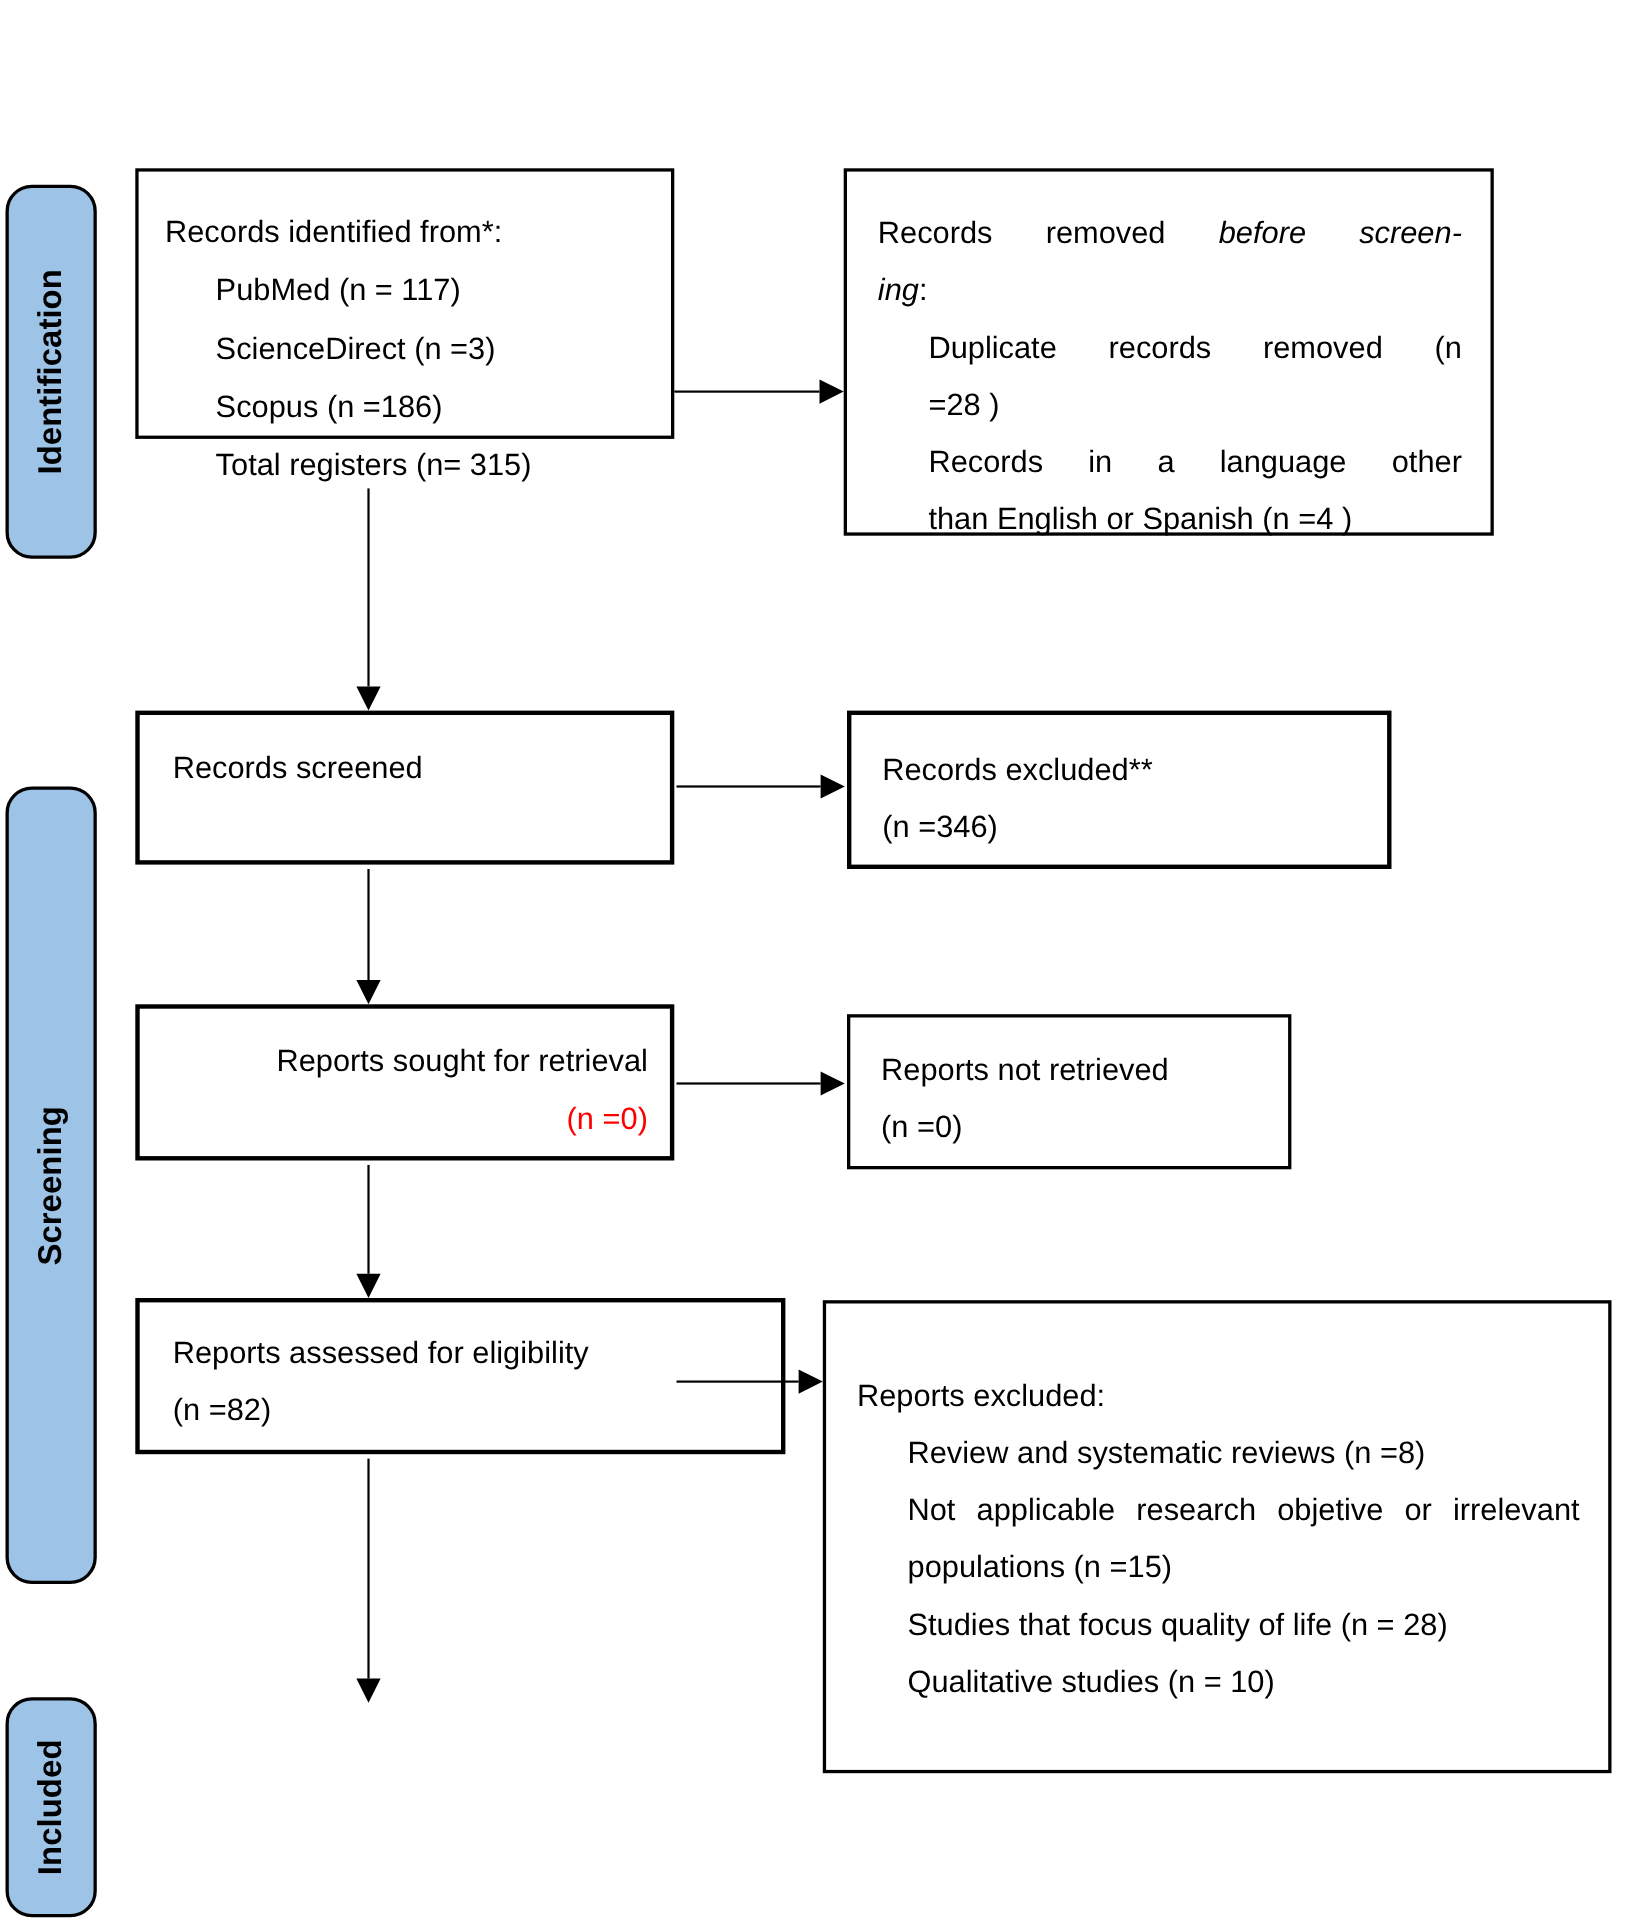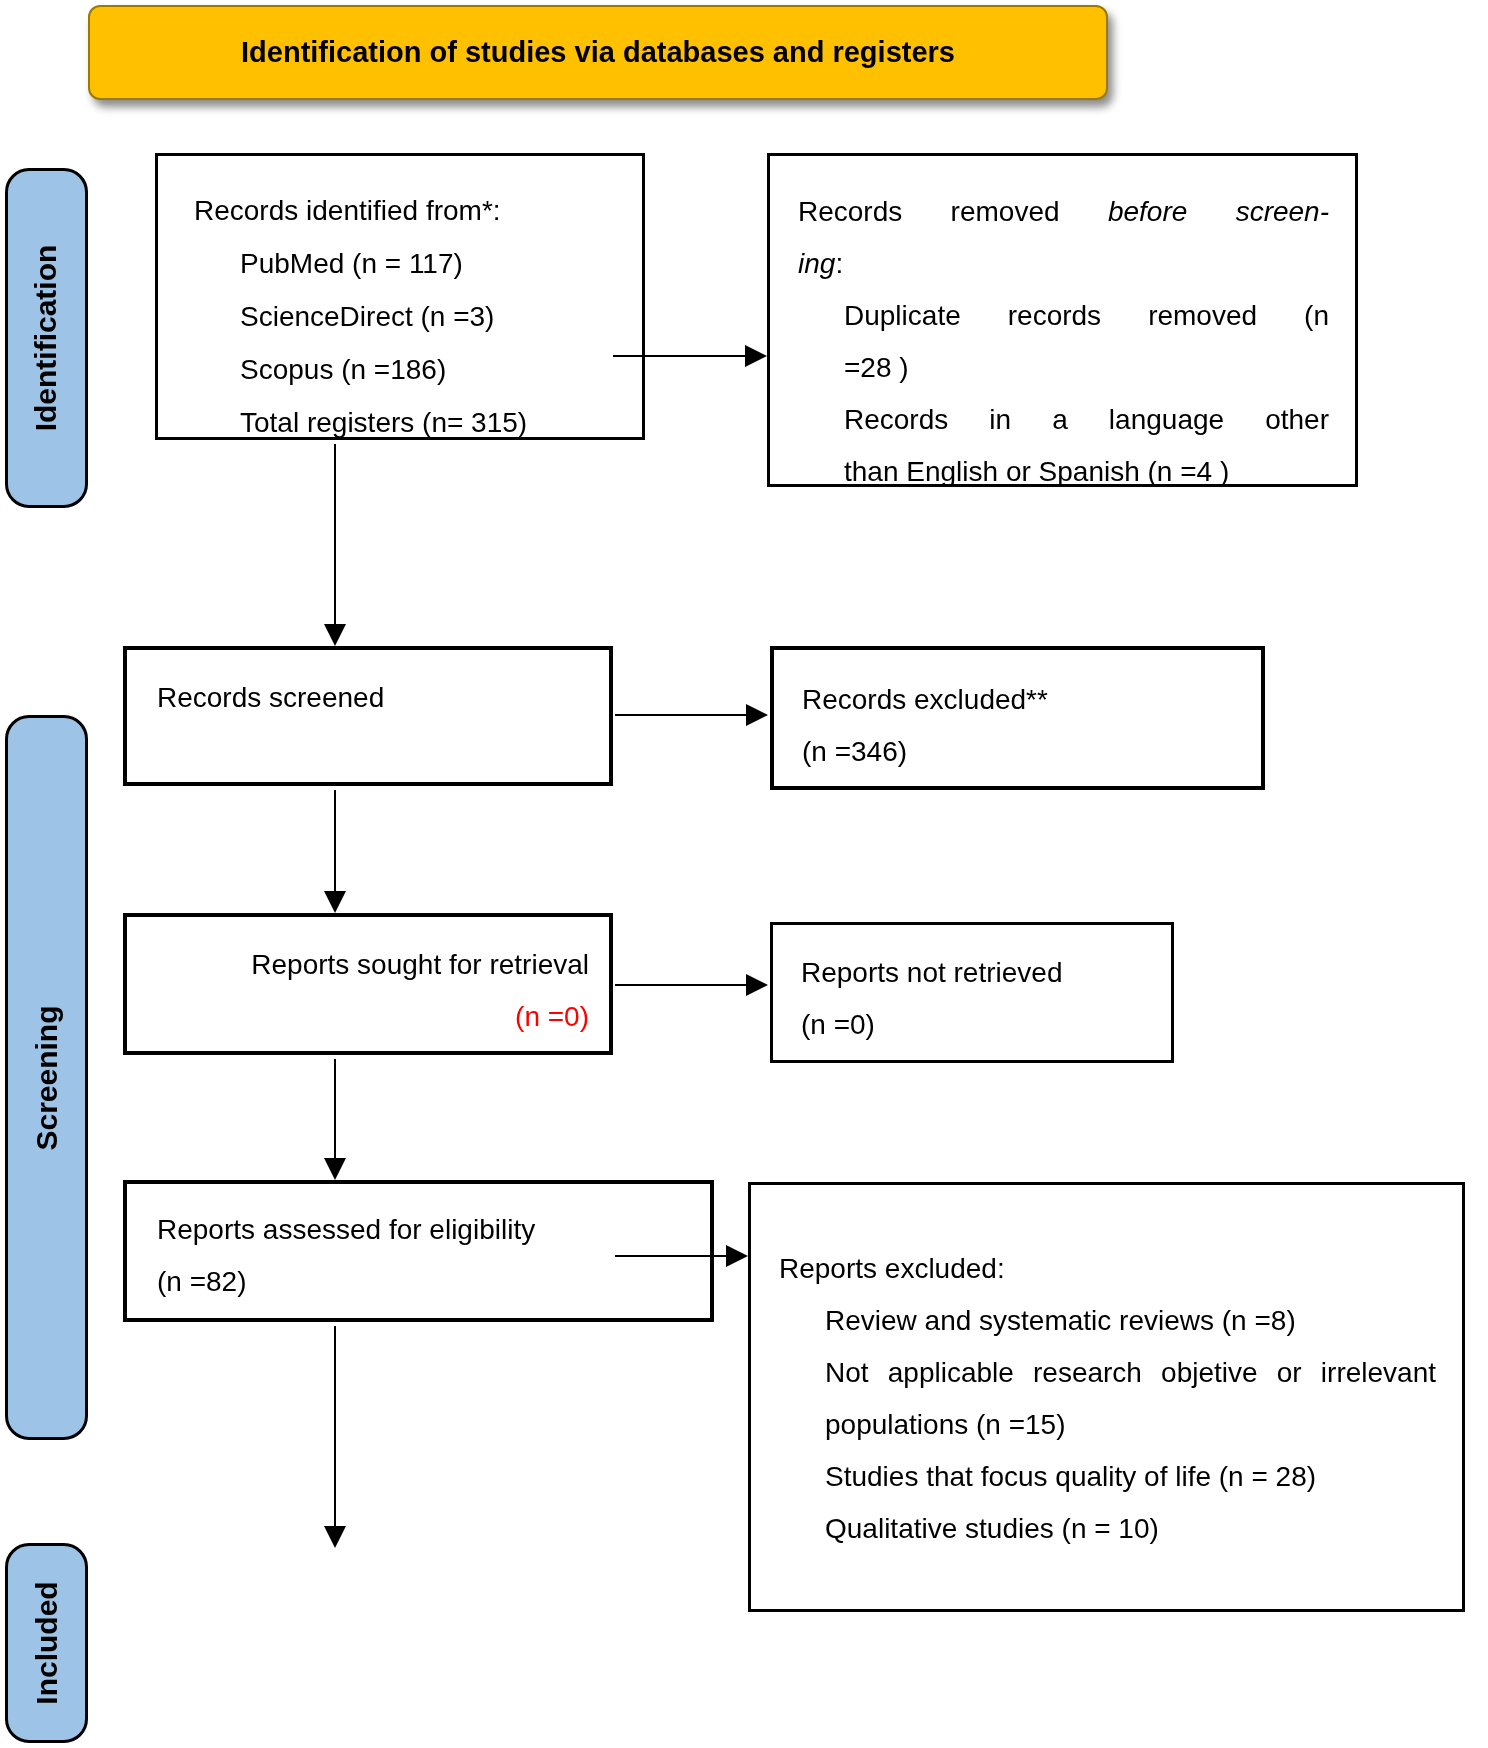--- a/index.html
+++ b/index.html
@@ -46,21 +46,21 @@
   .box{
     position:absolute;background:#fff;border:3px solid #000;
     font-size:28px;box-sizing:border-box;
   }
   .bline{line-height:52px;white-space:nowrap;}
   .jline{text-align:justify;text-align-last:justify;white-space:normal;}
   .indent{margin-left:46px;}
   .it{font-style:italic;}
   .red{color:#FF0000;}
 
-  #box-a{left:123px;top:153px;width:490px;height:287px;padding:28px 20px 0 36px;margin-left:32px;}
+  #box-a{left:123px;top:153px;width:490px;height:246px;padding:28px 20px 0 24px;}
   #box-a .bline{line-height:53px;}
   #box-b{left:767px;top:153px;width:591px;height:334px;padding:30px 26px 0 28px;}
   #box-c{left:123px;top:646px;width:490px;height:140px;border-width:4px;padding:22px 20px 0 30px;}
   #box-d{left:770px;top:646px;width:495px;height:144px;border-width:4px;padding:24px 20px 0 28px;}
   #box-e{left:123px;top:913px;width:490px;height:142px;border-width:4px;padding:22px 20px 0 24px;text-align:right;}
   #box-f{left:770px;top:922px;width:404px;height:141px;padding:22px 20px 0 28px;}
   #box-g{left:123px;top:1180px;width:591px;height:142px;border-width:4px;padding:20px 20px 0 30px;}
   #box-h{left:748px;top:1182px;width:717px;height:430px;padding:58px 26px 0 28px;}
   #box-i{left:88px;top:1548px;width:505px;height:192px;padding:40px 20px 0 22px;}
 
@@ -84,23 +84,20 @@
   #arr-ac{left:334px;top:444px;height:180px;}
   #arr-ce{left:334px;top:790px;height:101px;}
   #arr-eg{left:334px;top:1059px;height:99px;}
   #arr-gi{left:334px;top:1326px;height:200px;}
 </style>
 </head>
 <body>
 
 <div class="canvas">
 
-  <div class="banner">
-    <span>Identification of studies via databases and registers</span>
-  </div>
 
   <div class="stage" id="tab-identification">
     <span>Identification</span>
   </div>
   <div class="stage" id="tab-screening">
     <span>Screening</span>
   </div>
   <div class="stage" id="tab-included">
     <span>Included</span>
   </div>

